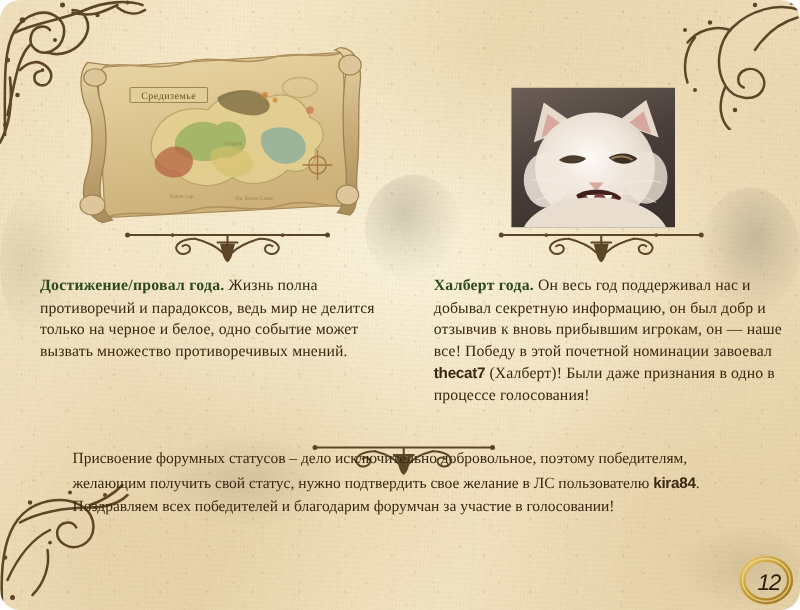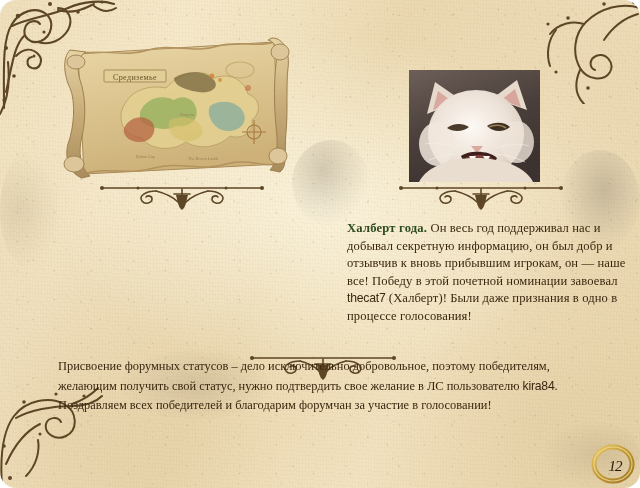--- a/index.html
+++ b/index.html
@@ -85,41 +85,41 @@
     color: #3a2710;
   }
   .lede { padding-left: 14px; text-indent: 0; }
   .heading {
     color: #2d4a1e;
     font-weight: bold;
     letter-spacing: .2px;
   }
   .nick {
     font-family: "Liberation Sans", sans-serif;
-    font-weight: normal;
+    font-weight: bold;
     font-size: 12.2px;
     letter-spacing: -.2px;
   }
   .footer-note {
     position: absolute;
     left: 58px; top: 357px;
     width: 524px;
     font-family: "Liberation Serif", serif;
     font-size: 12.4px;
     line-height: 19.5px;
     color: #3a2710;
   }
   .page-number {
     position: absolute;
     left: 592px; top: 448px;
     width: 46px; height: 36px;
     display: flex; align-items: center; justify-content: center;
-    font-family: Liberation Serif, serif;
+    font-family: Liberation Sans, sans-serif;
     font-style: italic;
-    font-size: 15px;
+    font-size: 18px;
     color: #2a1c0a;
     letter-spacing: -1px;
   }
 </style>
 </head>
 <body>
 
 <div class="page">
 
   <div class="grain"></div>
@@ -370,20 +370,24 @@
         <path d="M67 12 L83 12"></path>
       </g>
       <g fill="#5d4626">
         <circle cx="4" cy="6" r="2"></circle>
           <circle cx="146" cy="6" r="2"></circle>
       </g>
     </svg>
   </div>
 
   <div class="col col-left">
+    <p class="body-text lede">
+      <span class="heading">Достижение/провал года.</span>
+      <span>Жизнь полна противоречий и парадоксов, ведь мир не делится только на черное и белое, одно событие может вызвать множество противоречивых мнений.</span>
+    </p>
   </div>
 
   <div class="col col-right">
     <p class="body-text lede">
       <span class="heading">Халберт года.</span>
       <span>Он весь год поддерживал нас и добывал секретную информацию, он был добр и отзывчив к вновь прибывшим игрокам, он — наше все! Победу в этой почетной номинации завоевал </span><span class="nick">thecat7</span><span> (Халберт)!  Были даже признания в одно в процессе голосования!</span>
     </p>
   </div>
 
   <div class="footer-note">

